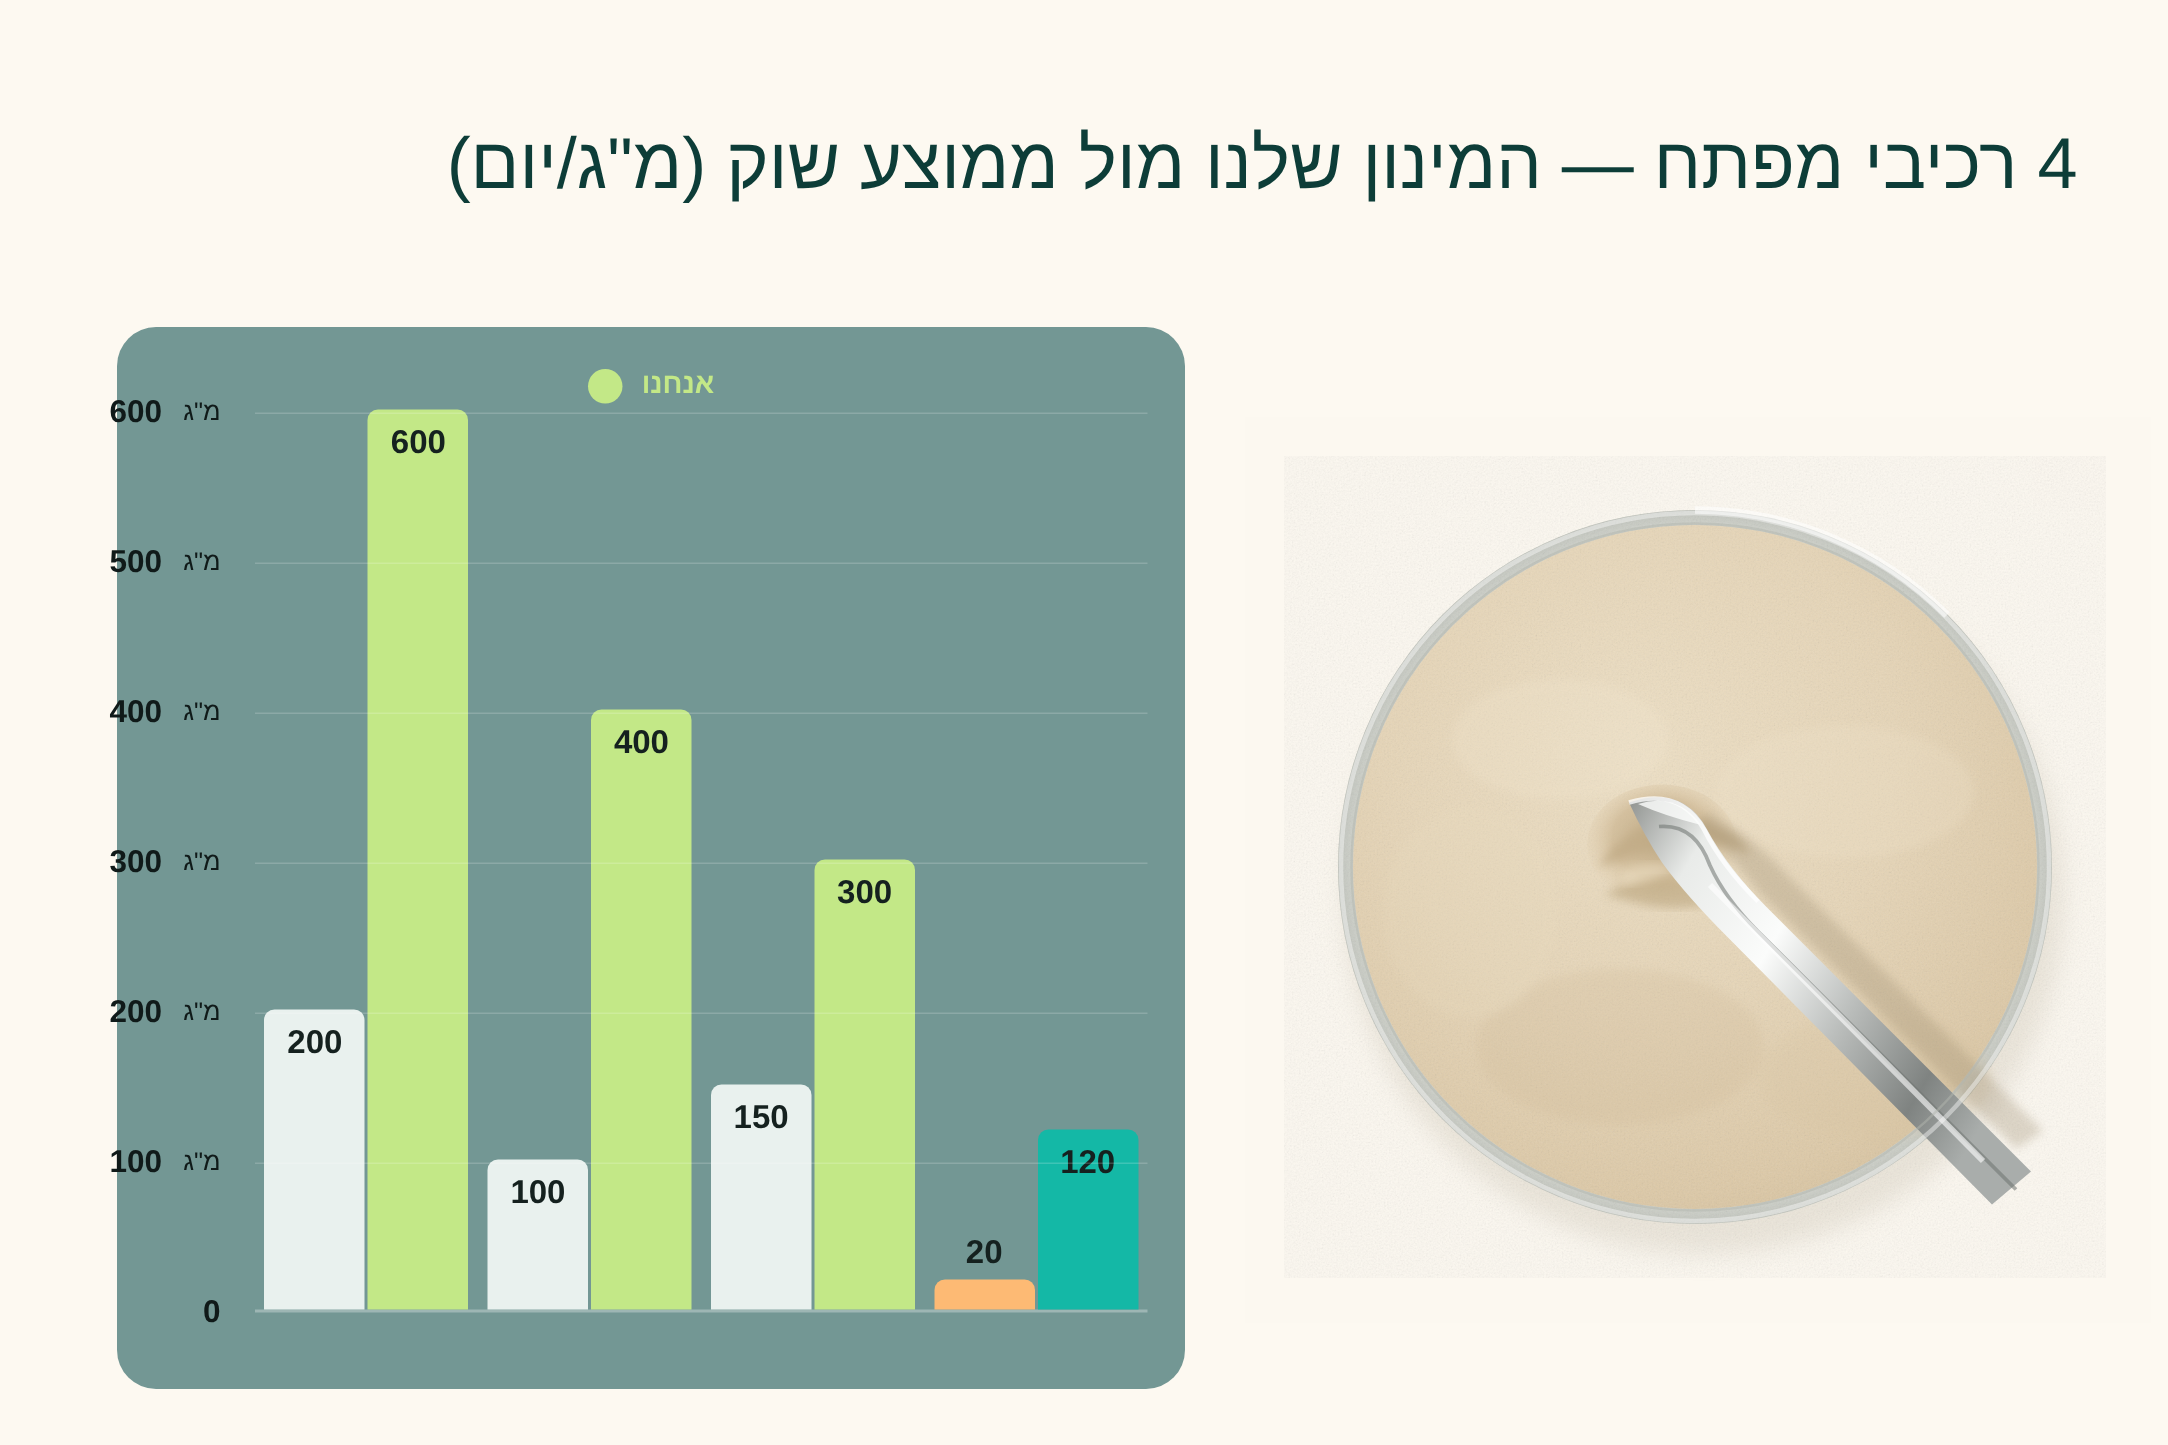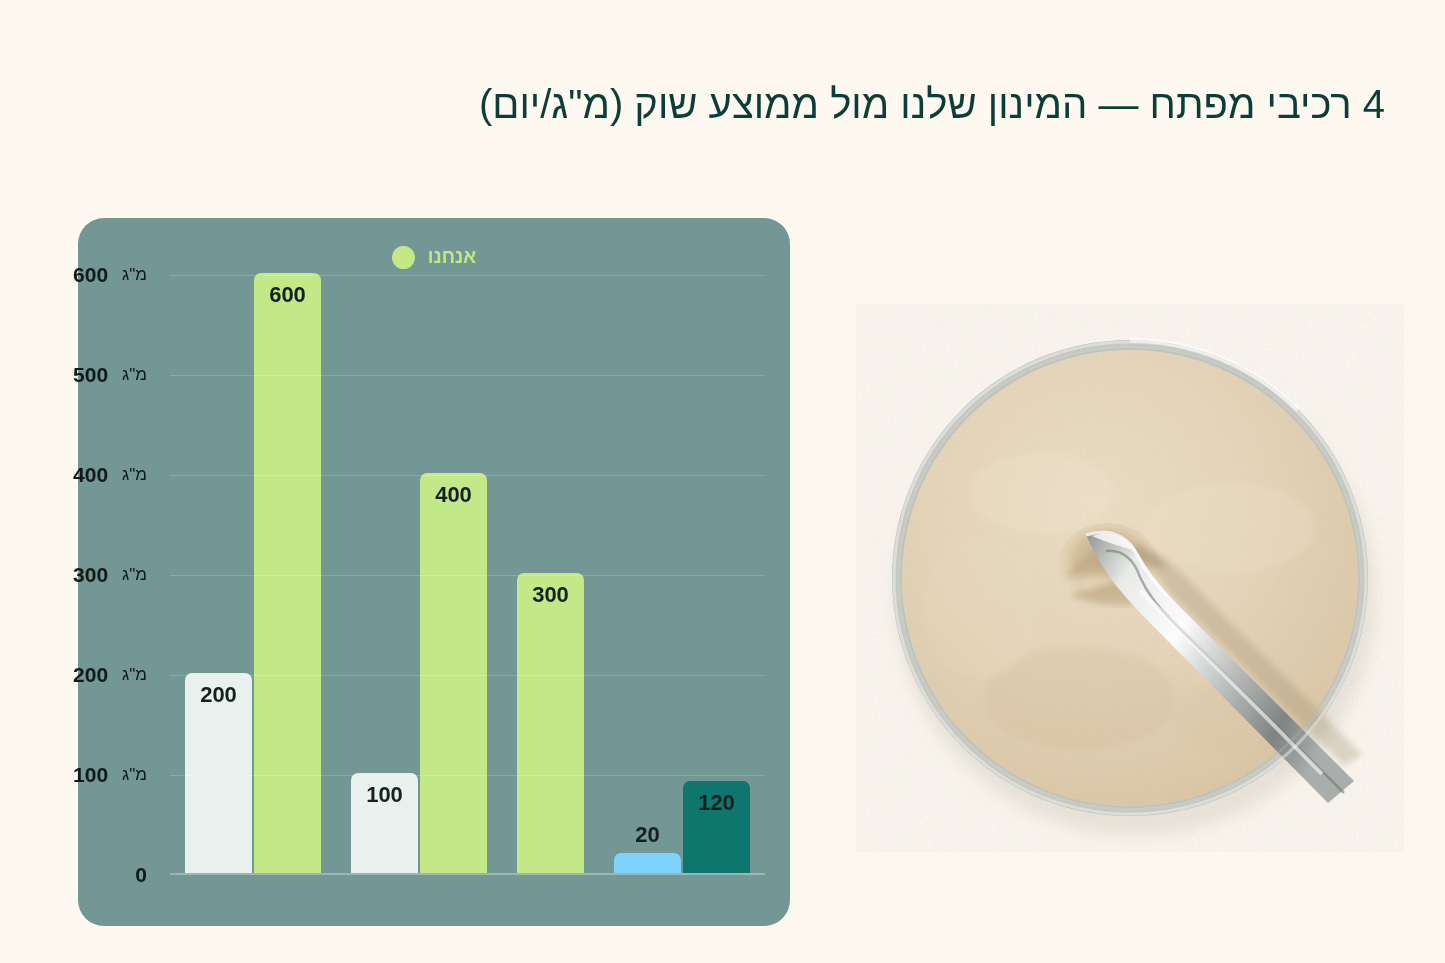--- a/index.html
+++ b/index.html
@@ -13,21 +13,21 @@
   .page{ position:relative; width:1445px; height:963px; background:#fdf9f1; }
 
   
   .title{
     position:absolute;
     top:78px; right:60px;
     width:1330px;
     text-align:right;
     direction:rtl;
     color:#0d3d38;
-    font-size:40px;
+    font-size:48px;
     line-height:1.33;
     font-weight:400;
     letter-spacing:0px;
     white-space:pre-wrap;
   }
 
   
   .card{
     position:absolute;
     left:78px; top:218px;
@@ -164,29 +164,32 @@
           </div>
           <div class="group">
             <div class="bar market" style="height: 100px; background: rgb(233, 241, 238);">
               <span class="val">100</span>
             </div>
             <div class="bar ours" style="height: 400px; background: rgb(195, 232, 135);">
               <span class="val">400</span>
             </div>
           </div>
           <div class="group">
+            <div class="bar market" style="height: 150px; background: rgb(233, 241, 238);">
+              <span class="val">150</span>
+            </div>
             <div class="bar ours" style="height: 300px; background: rgb(195, 232, 135);">
               <span class="val">300</span>
             </div>
           </div>
           <div class="group">
-            <div class="bar market" style="height: 20px; background: #7dd3fc;">
+            <div class="bar market" style="height: 20px; background: #fdba74;">
               <span class="val outside">20</span>
             </div>
-            <div class="bar ours" style="height: 92px; background: #0f766e;">
+            <div class="bar ours" style="height: 120px; background: #14b8a6;">
               <span class="val">120</span>
             </div>
           </div>
         </div>
     <div class="grid-line" style="top: 0px;"></div>
         <div class="ytick" style="top: 0px;">
           <span class="num">600</span>
           <span class="unit">מ"ג</span>
         </div>
         <div class="grid-line" style="top: 100px;"></div>

